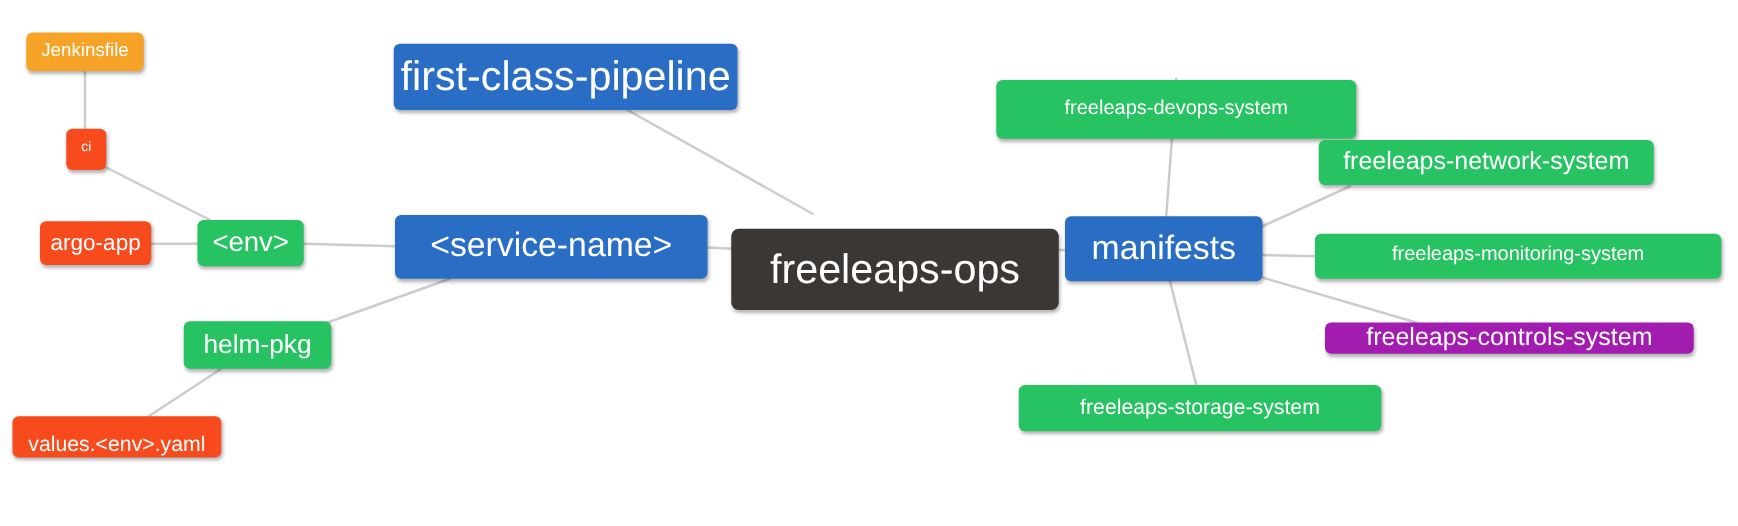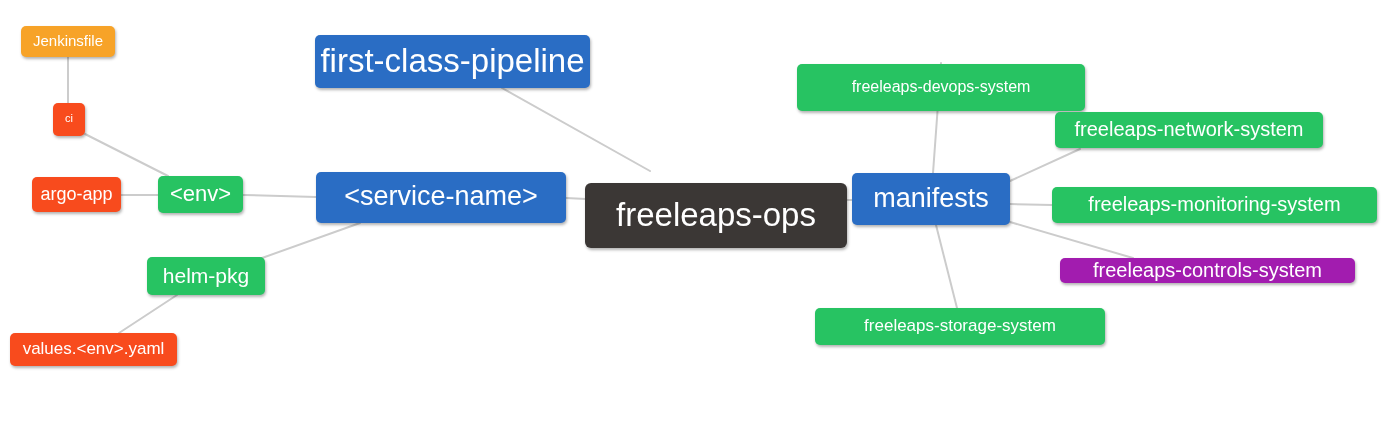--- a/index.html
+++ b/index.html
@@ -84,21 +84,21 @@
   </div>
 
   <div class="node" style="left: 158px; top: 176px; width: 85px; height: 37px; font-size: 22px; background: rgb(39, 195, 98);">
     <span class="node-label">&lt;env&gt;</span>
   </div>
 
   <div class="node" style="left: 147px; top: 257px; width: 118px; height: 38px; font-size: 21px; background: rgb(39, 195, 98);">
     <span class="node-label">helm-pkg</span>
   </div>
 
-  <div class="node" style="left: 10px; top: 333px; width: 167px; height: 33px; font-size: 17px; background: rgb(248, 75, 29);">
+  <div class="node" style="left: 10px; top: 333px; width: 167px; height: 33px; font-size: 17px; background: rgb(248, 75, 29); align-items: flex-end;">
     <span class="node-label">values.&lt;env&gt;.yaml</span>
   </div>
 
   <div class="node" style="left: 315px; top: 35px; width: 275px; height: 53px; font-size: 33px; background: rgb(42, 109, 196);">
     <span class="node-label">first-class-pipeline</span>
   </div>
 
   <div class="node" style="left: 316px; top: 172px; width: 250px; height: 51px; font-size: 27px; background: rgb(42, 109, 196);">
     <span class="node-label">&lt;service-name&gt;</span>
   </div>
@@ -112,21 +112,21 @@
   </div>
 
   <div class="node" style="left: 797px; top: 28px; width: 288px; height: 47px; font-size: 16px; background: rgb(39, 195, 98); margin-top: 36px;">
     <span class="node-label">freeleaps-devops-system</span>
   </div>
 
   <div class="node" style="left: 1055px; top: 112px; width: 268px; height: 36px; font-size: 20px; background: rgb(39, 195, 98);">
     <span class="node-label">freeleaps-network-system</span>
   </div>
 
-  <div class="node" style="left: 1052px; top: 187px; width: 325px; height: 36px; font-size: 20px; background: rgb(39, 195, 98);">
+  <div class="node" style="left: 1052px; top: 187px; width: 325px; height: 36px; font-size: 16px; background: rgb(39, 195, 98);">
     <span class="node-label">freeleaps-monitoring-system</span>
   </div>
 
   <div class="node" style="left: 1060px; top: 258px; width: 295px; height: 25px; font-size: 20px; background: #a21caf; align-items: center;">
     <span class="node-label">freeleaps-controls-system</span>
   </div>
 
   <div class="node" style="left: 815px; top: 308px; width: 290px; height: 37px; font-size: 17px; background: rgb(39, 195, 98);">
     <span class="node-label">freeleaps-storage-system</span>
   </div>

